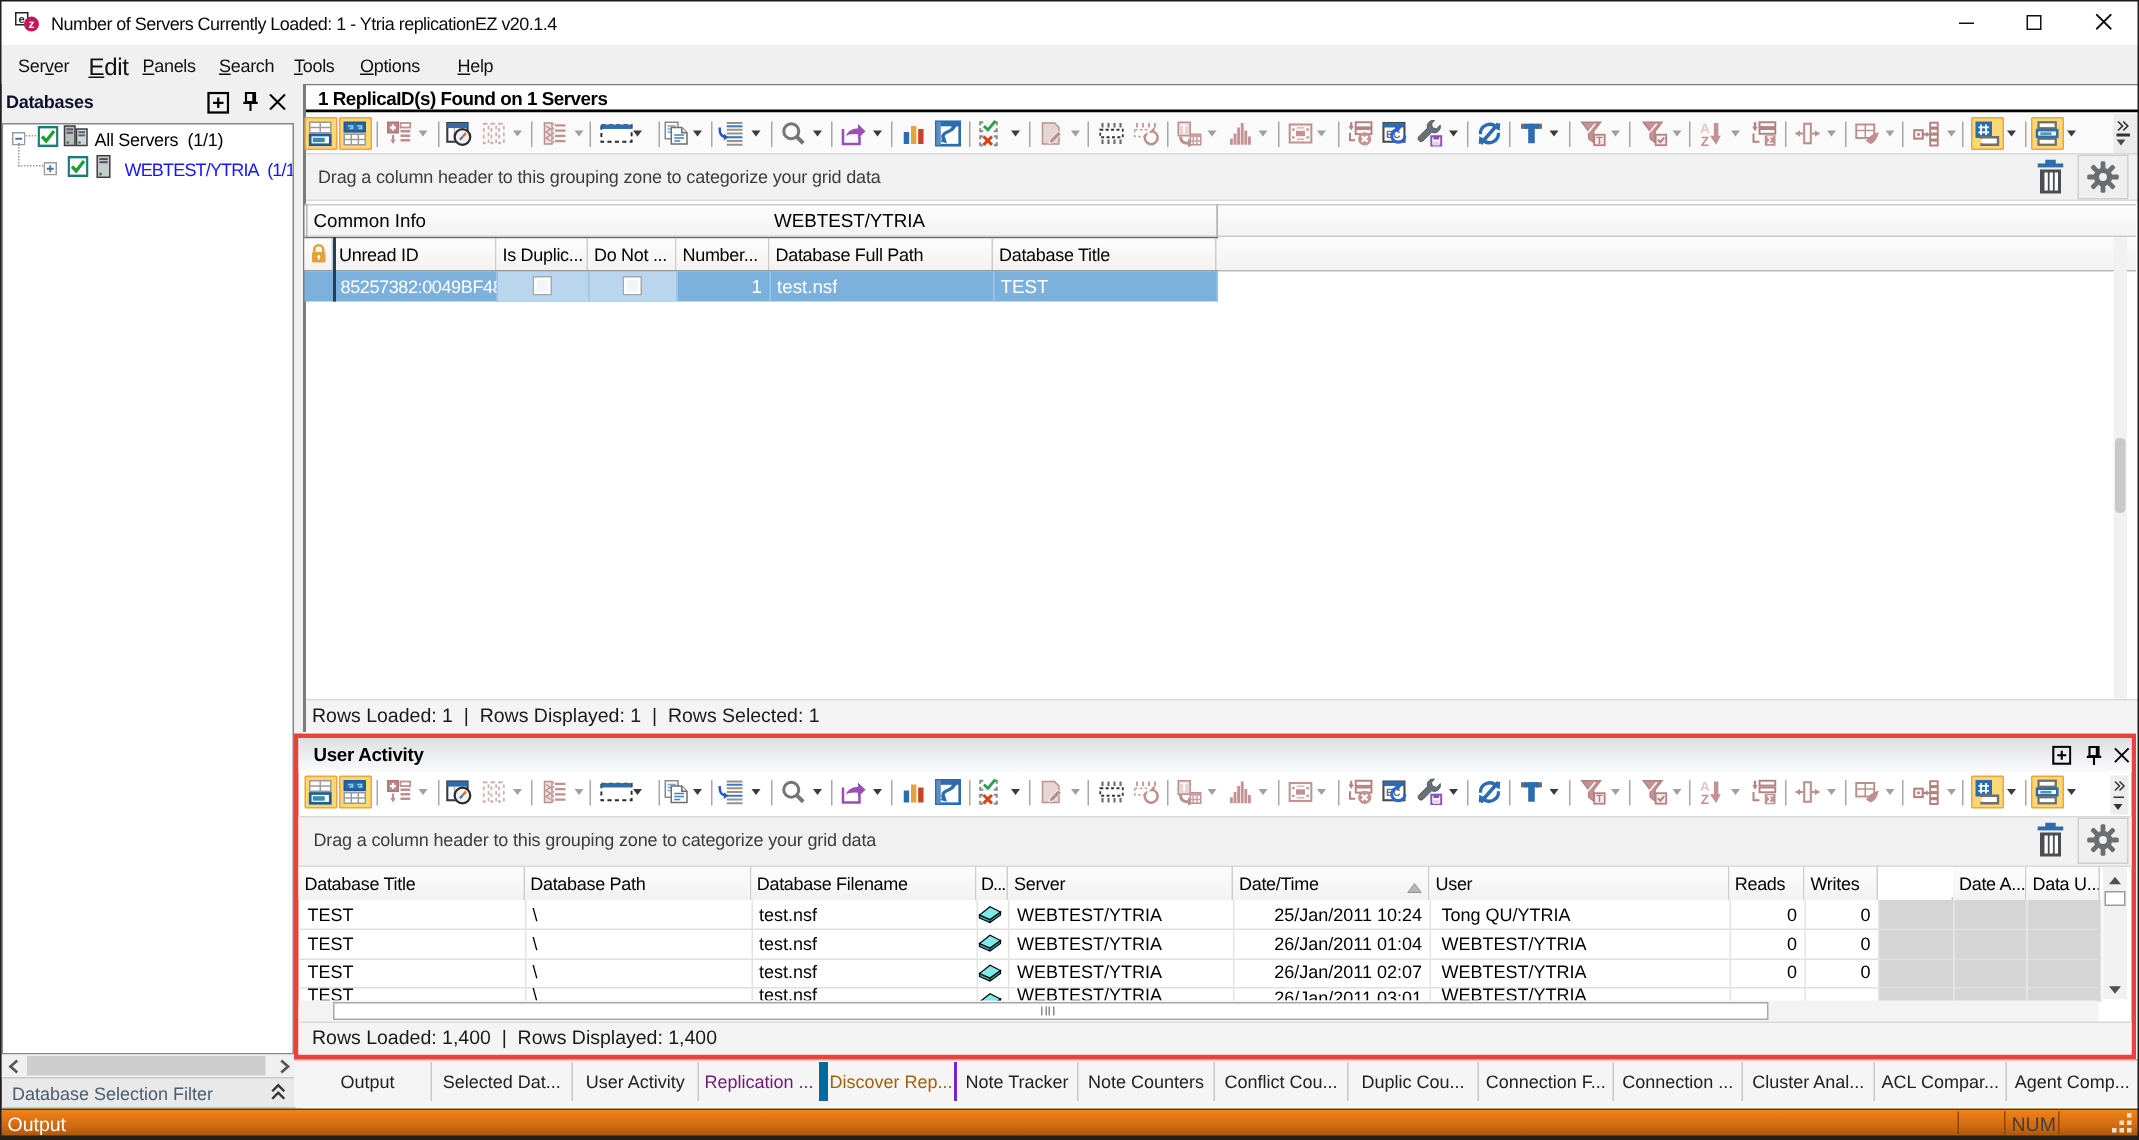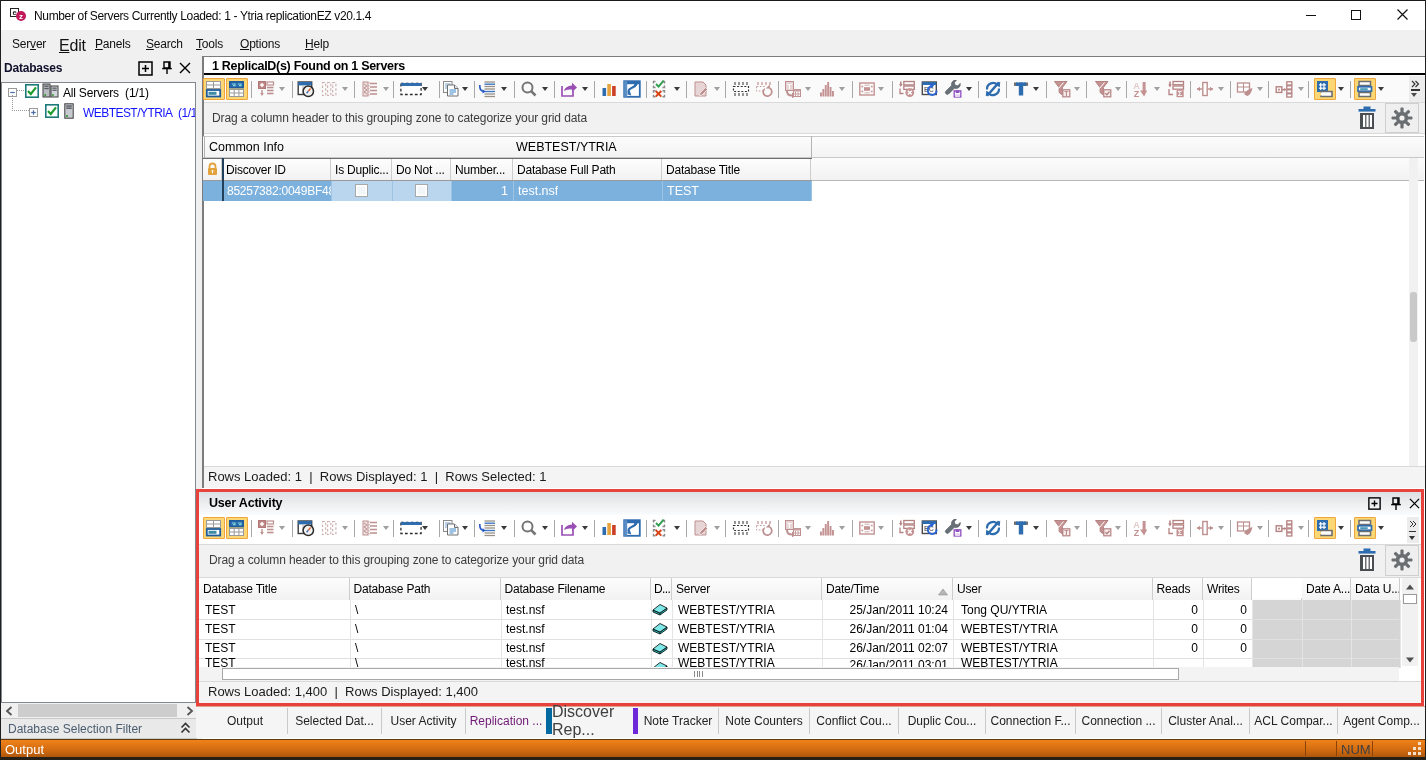--- a/index.html
+++ b/index.html
@@ -540,21 +540,21 @@
       <circle cx="11" cy="11" r="2.6" fill="#f1f1f1"></circle>
     </svg></div>
 <div class="abs" style="left:203px;top:136px;width:1221px;height:22px;background:linear-gradient(#fcfcfc,#f3f3f4);border-top:1px solid #c9c9c9;border-bottom:1px solid #c9c9c9;"></div>
 <div class="abs" style="left:203px;top:158px;width:1221px;height:23px;background:linear-gradient(#fcfcfc,#f2f2f3);border-bottom:1px solid #b9b9b9;"></div>
 <div class="abs" style="left:204px;top:136px;width:608px;height:22px;border-right:1px solid #b4b4b4;border-left:1px solid #b4b4b4;"></div>
 <div class="abs" style="left:511px;top:136px;width:301px;height:22px;border-right:1px solid #b4b4b4;"></div>
 <div class="abs" style="left:209px;top:140px;font-size:12.5px;">Common Info</div>
 <div class="abs" style="left:516px;top:140px;font-size:12.5px;">WEBTEST/YTRIA</div>
 <div class="abs" style="left:203px;top:158px;width:609px;height:23px;border-top:1px solid #6e6e6e;border-bottom:1px solid #9a9a9a;"></div>
 <div class="hdrcell" style="left:203px;top:159px;width:19px;height:21px;font-size:12px;"></div>
-<div class="hdrcell" style="left:222px;top:159px;width:109px;height:21px;font-size:12px;">Discover ID</div>
+<div class="hdrcell" style="left:222px;top:159px;width:109px;height:21px;font-size:12px;">Unread ID</div>
 <div class="hdrcell" style="left:331px;top:159px;width:61px;height:21px;font-size:12px;">Is Duplic...</div>
 <div class="hdrcell" style="left:392px;top:159px;width:59px;height:21px;font-size:12px;">Do Not ...</div>
 <div class="hdrcell" style="left:451px;top:159px;width:62px;height:21px;font-size:12px;">Number...</div>
 <div class="hdrcell" style="left:513px;top:159px;width:149px;height:21px;font-size:12px;">Database Full Path</div>
 <div class="hdrcell" style="left:662px;top:159px;width:149px;height:21px;font-size:12px;">Database Title</div>
 <div class="abs" style="left:207px;top:162px;"><svg width="11" height="14" viewBox="0 0 11 14">
       <path d="M2.5 6 V4.5 a3 3 0 0 1 6 0 V6" fill="none" stroke="#e2a33d" stroke-width="1.8"></path>
       <rect x="1" y="6" width="9" height="7" rx="1" fill="#e2a33d"></rect>
       <circle cx="5.5" cy="9" r="1" fill="#fff"></circle>
       <rect x="5" y="9" width="1" height="2.2" fill="#fff"></rect>
@@ -1132,21 +1132,21 @@
     <div style="width:1px;background:#8a8a8a;"></div>
     <div style="width:1px;background:#8a8a8a;"></div>
   </div>
 <div class="abs" style="left:199px;top:681px;width:1222px;height:22px;background:#f4f4f4;border-top:1px solid #d9d9d9;"></div>
 <div class="abs" style="left:208px;top:684px;font-size:13px;color:#1a1a1a;">Rows Loaded: 1,400&nbsp;&nbsp;|&nbsp;&nbsp;Rows Displayed: 1,400</div>
 <div class="abs" style="left:196px;top:706px;width:1230px;height:32px;background:#f5f5f6;border-top:1px solid #e0a090;"></div>
 <div class="abs" style="left:203px;top:708px;width:85px;height:26px;display:flex;align-items:center;justify-content:center;font-size:12px;color:#222;border-right:1px solid #c9c9c9;">Output</div>
 <div class="abs" style="left:288px;top:708px;width:94px;height:26px;display:flex;align-items:center;justify-content:center;font-size:12px;color:#222;border-right:1px solid #c9c9c9;">Selected Dat...</div>
 <div class="abs" style="left:382px;top:708px;width:84px;height:26px;display:flex;align-items:center;justify-content:center;font-size:12px;color:#222;border-right:1px solid #c9c9c9;">User Activity</div>
 <div class="abs" style="left:466px;top:708px;width:86px;height:26px;display:flex;align-items:center;justify-content:center;font-size:12px;color:#701a75;border-right:6px solid #0369a1;text-align:center;">Replication ...</div>
-<div class="abs" style="left:552px;top:708px;width:86px;height:26px;display:flex;align-items:center;justify-content:center;font-size:16px;color:#404040;border-right:5px solid #6d28d9;">Discover Rep...</div>
+<div class="abs" style="left:552px;top:708px;width:86px;height:26px;display:flex;align-items:center;justify-content:center;font-size:12px;color:#a16207;border-right:2px solid #6d28d9;">Discover Rep...</div>
 <div class="abs" style="left:638px;top:708px;width:81px;height:26px;display:flex;align-items:center;justify-content:center;font-size:12px;color:#222;border-right:1px solid #c9c9c9;">Note Tracker</div>
 <div class="abs" style="left:719px;top:708px;width:91px;height:26px;display:flex;align-items:center;justify-content:center;font-size:12px;color:#222;border-right:1px solid #c9c9c9;">Note Counters</div>
 <div class="abs" style="left:810px;top:708px;width:89px;height:26px;display:flex;align-items:center;justify-content:center;font-size:12px;color:#222;border-right:1px solid #c9c9c9;">Conflict Cou...</div>
 <div class="abs" style="left:899px;top:708px;width:87px;height:26px;display:flex;align-items:center;justify-content:center;font-size:12px;color:#222;border-right:1px solid #c9c9c9;">Duplic Cou...</div>
 <div class="abs" style="left:986px;top:708px;width:90px;height:26px;display:flex;align-items:center;justify-content:center;font-size:12px;color:#222;border-right:1px solid #c9c9c9;">Connection F...</div>
 <div class="abs" style="left:1076px;top:708px;width:86px;height:26px;display:flex;align-items:center;justify-content:center;font-size:12px;color:#222;border-right:1px solid #c9c9c9;">Connection ...</div>
 <div class="abs" style="left:1162px;top:708px;width:88px;height:26px;display:flex;align-items:center;justify-content:center;font-size:12px;color:#222;border-right:1px solid #c9c9c9;">Cluster Anal...</div>
 <div class="abs" style="left:1250px;top:708px;width:88px;height:26px;display:flex;align-items:center;justify-content:center;font-size:12px;color:#222;border-right:1px solid #c9c9c9;">ACL Compar...</div>
 <div class="abs" style="left:1338px;top:708px;width:88px;height:26px;display:flex;align-items:center;justify-content:center;font-size:12px;color:#222;border-right:1px solid #c9c9c9;">Agent Comp...</div>
 <div class="abs" style="left:0;top:739px;width:1426px;height:19px;background:linear-gradient(#f0821a,#cf6910 60%,#a8540c);border-top:1px solid #5f3a10;"></div>

